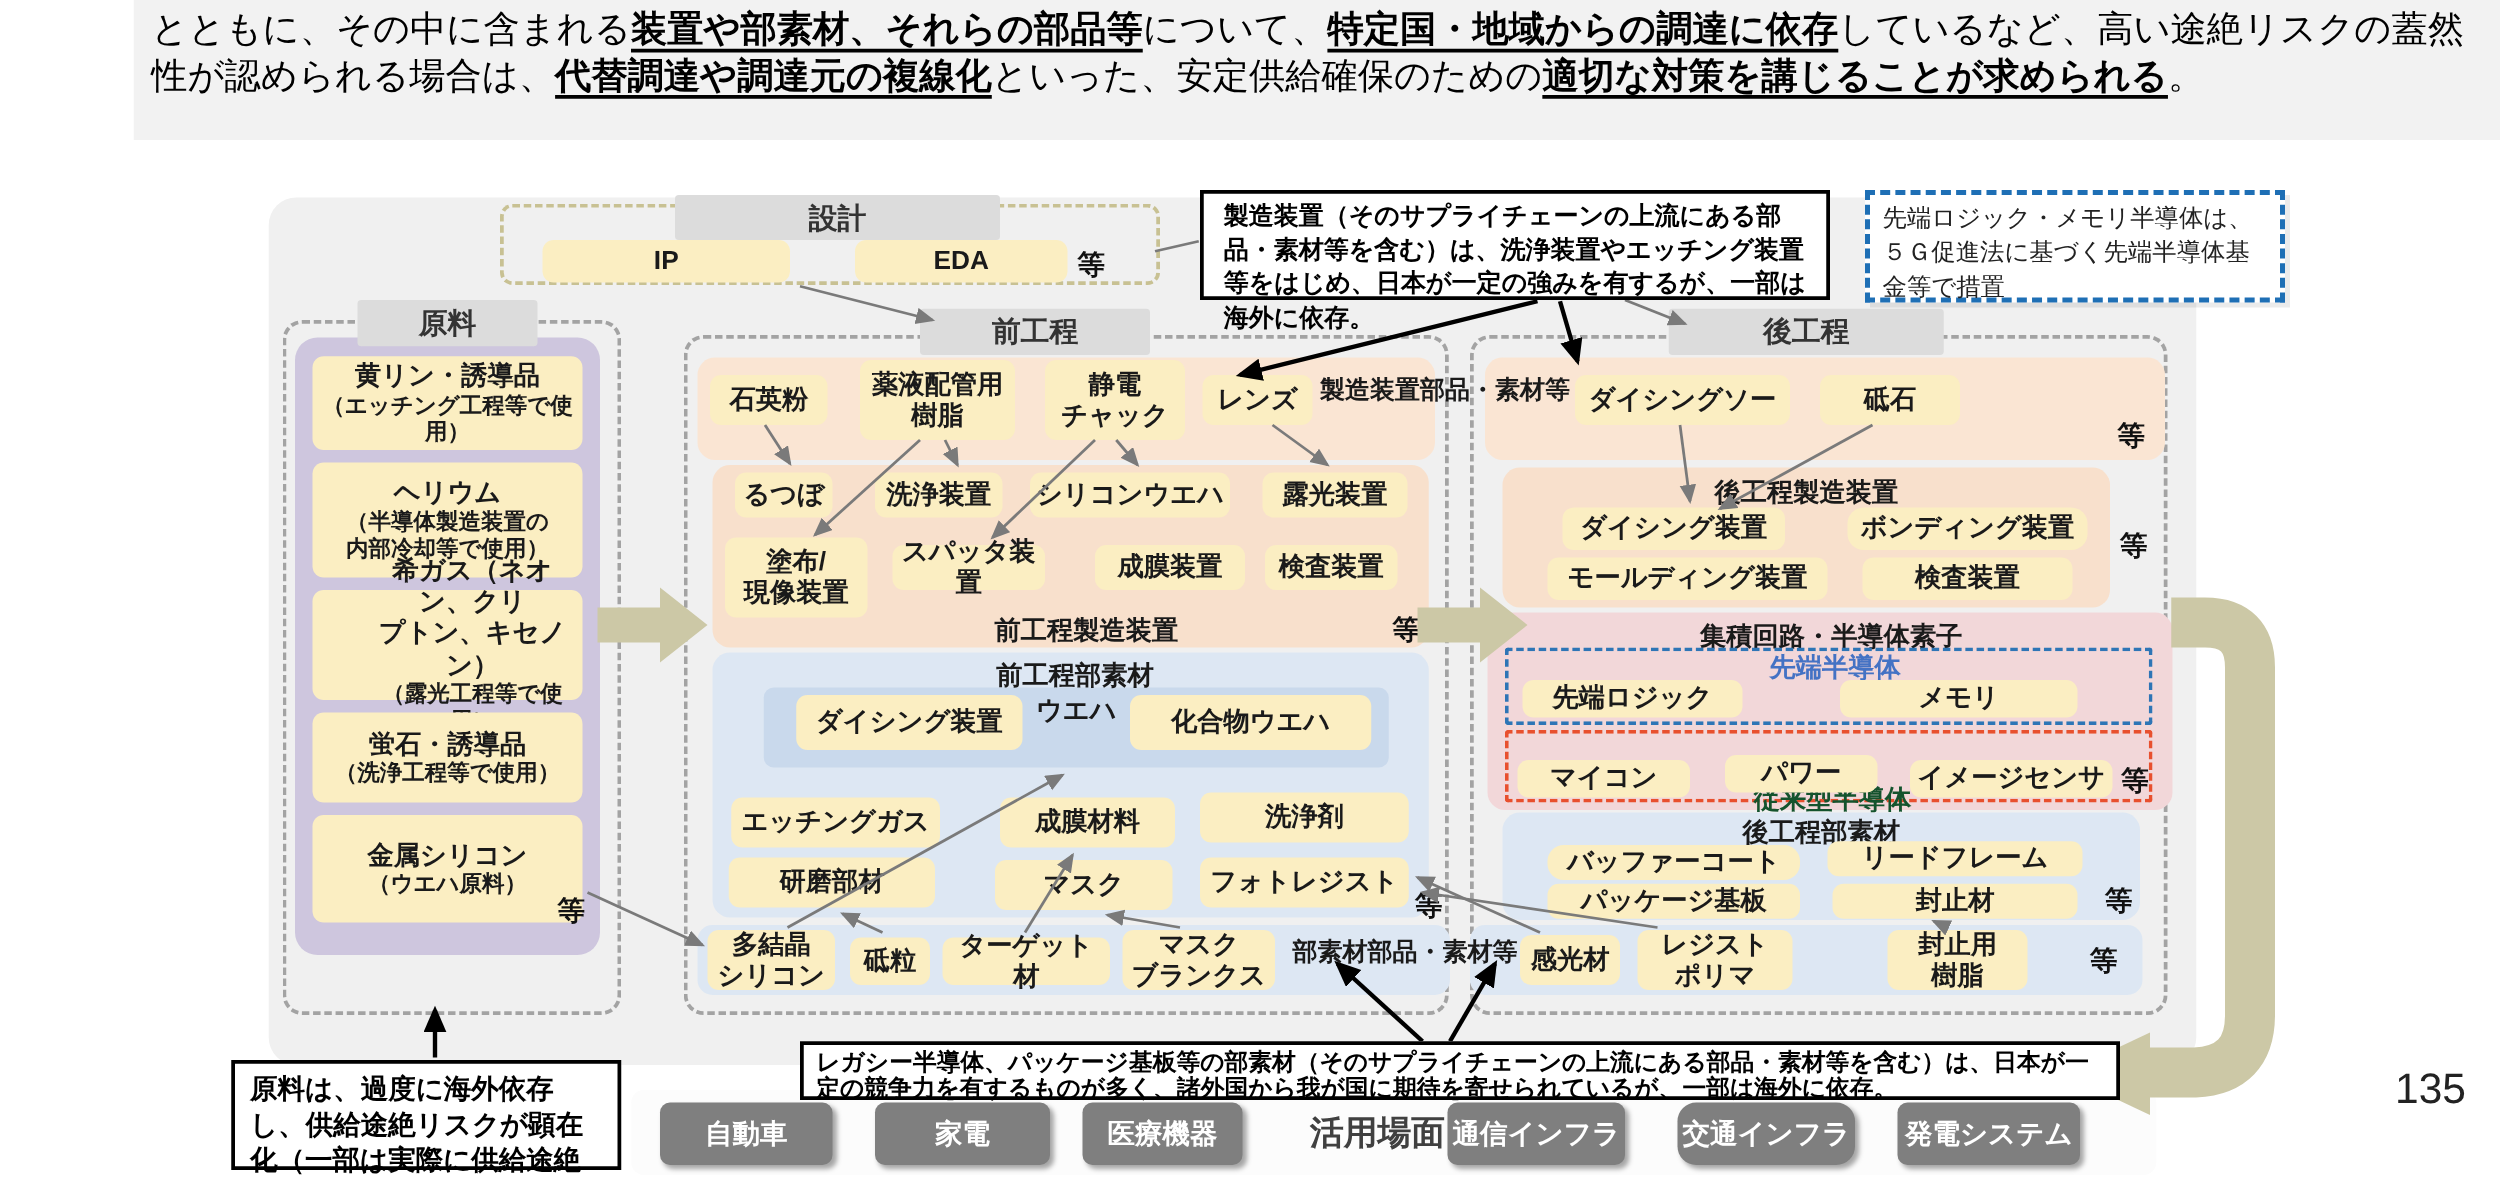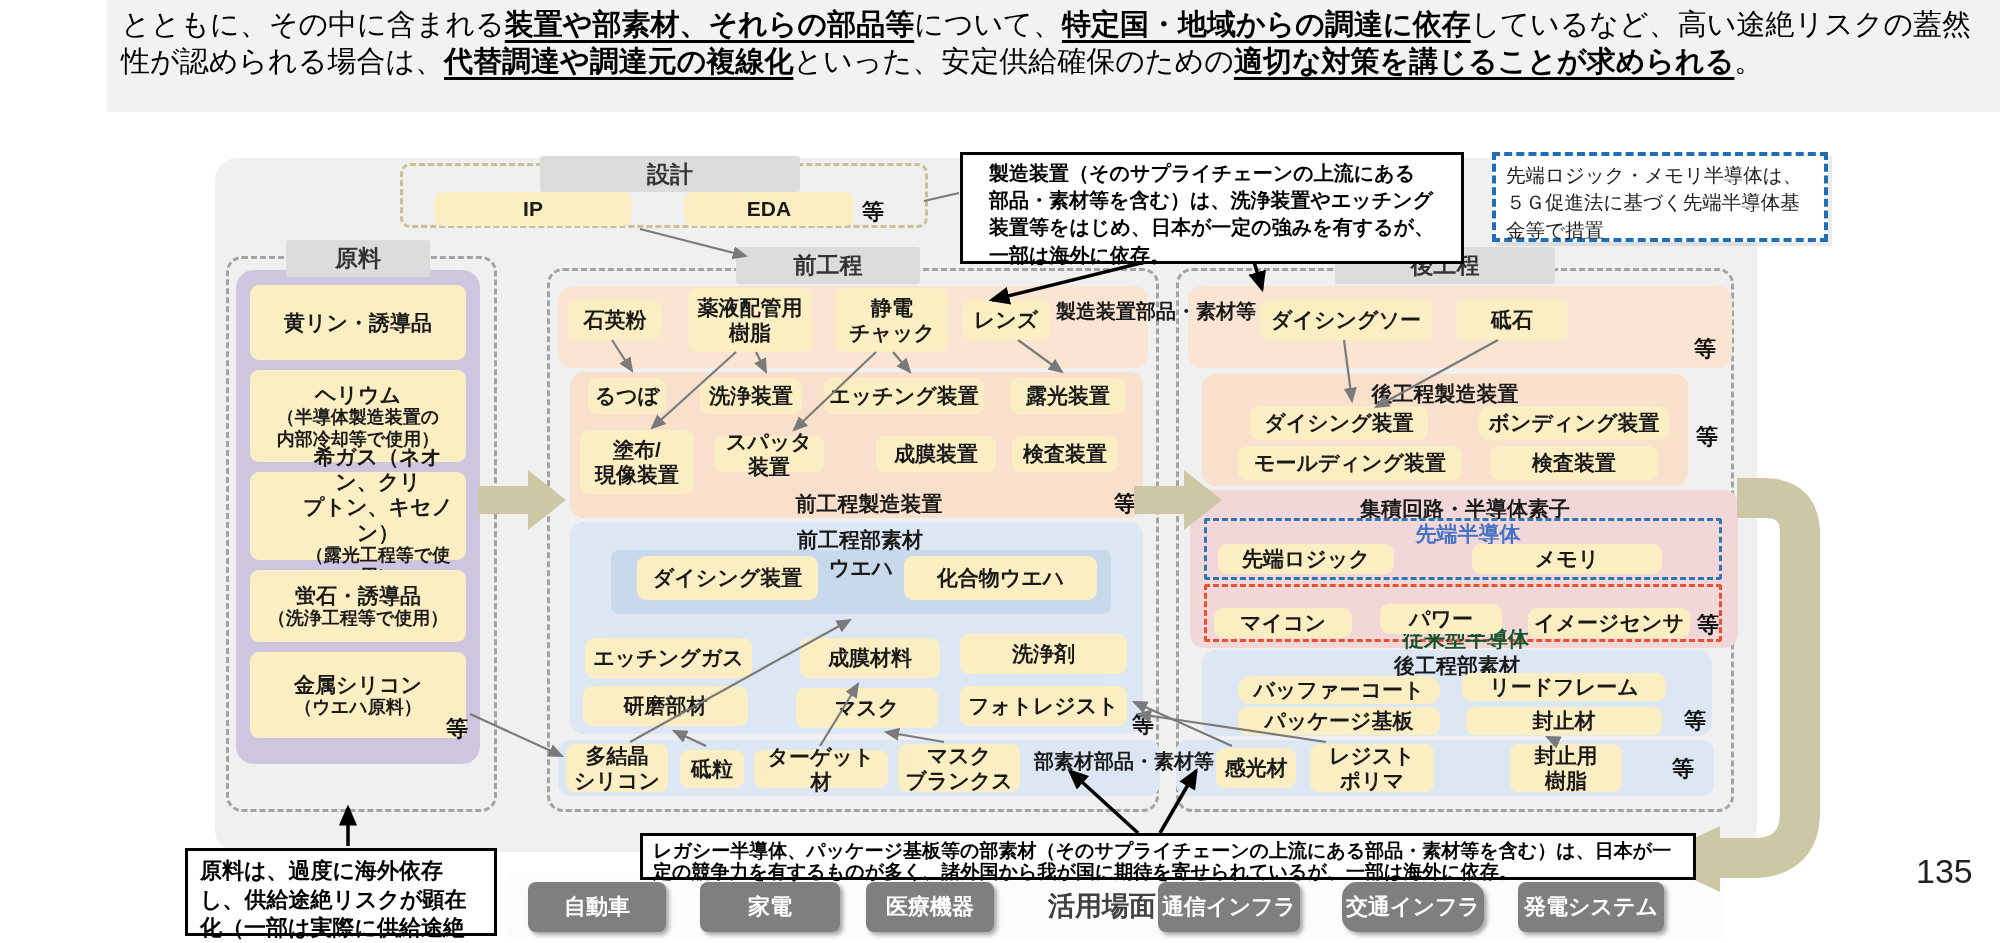--- a/index.html
+++ b/index.html
@@ -50,20 +50,21 @@
   <div class="box" style="left:684px;top:192px;width:170px;height:34px;"><span>EDA</span></div>
   <div class="etc" style="left:862px;top:197px;">等</div>
 
   <div class="dashedc" style="left:226px;top:256px;width:271px;height:556px;"></div>
   <div class="hdr" style="left:286px;top:240px;width:144px;height:37px;">
       <span>原料</span>
     </div>
   <div class="panel" style="left:236px;top:270px;width:244px;height:494px;background:#CEC6DE;border-radius:18px;"></div>
   <div class="box" style="left:250px;top:285px;width:216px;height:75px;flex-direction:column;">
     <div>黄リン・誘導品</div>
+    <div style="font-size:18px;">（エッチング工程等で使用）</div>
   </div>
   <div class="box" style="left:250px;top:370px;width:216px;height:92px;flex-direction:column;">
     <div>ヘリウム</div>
     <div style="font-size:18px;">（半導体製造装置の
 内部冷却等で使用）</div>
   </div>
   <div class="box" style="left:250px;top:472px;width:216px;height:88px;flex-direction:column;padding-left:44px;">
     <div>希ガス（ネオン、クリ
 プトン、キセノン）</div>
     <div style="font-size:18px;">（露光工程等で使用）</div>
@@ -87,25 +88,25 @@
   <div class="box" style="left:568px;top:300px;width:94px;height:40px;"><span>石英粉</span></div>
   <div class="box" style="left:688px;top:288px;width:124px;height:64px;"><span>薬液配管用
 樹脂</span></div>
   <div class="box" style="left:836px;top:288px;width:112px;height:64px;"><span>静電
 チャック</span></div>
   <div class="box" style="left:962px;top:300px;width:88px;height:40px;"><span>レンズ</span></div>
 
   <div class="panel" style="left:570px;top:372px;width:573px;height:146px;background:#F8E0CC;"></div>
   <div class="box" style="left:588px;top:378px;width:78px;height:36px;"><span>るつぼ</span></div>
   <div class="box" style="left:700px;top:378px;width:102px;height:36px;"><span>洗浄装置</span></div>
-  <div class="box" style="left:824px;top:378px;width:160px;height:36px;"><span>エッチング装置</span></div>
+  <div class="box" style="left:824px;top:378px;width:160px;height:36px;"><span>シリコンウエハ</span></div>
   <div class="box" style="left:1010px;top:378px;width:116px;height:36px;"><span>露光装置</span></div>
   <div class="box" style="left:580px;top:430px;width:114px;height:64px;"><span>塗布/
 現像装置</span></div>
-  <div class="box" style="left:714px;top:436px;width:110px;height:36px;"><span>スパッタ装置</span></div>
+  <div class="box" style="left:714px;top:436px;width:122px;height:36px;"><span>スパッタ装置</span></div>
   <div class="box" style="left:876px;top:436px;width:120px;height:36px;"><span>成膜装置</span></div>
   <div class="box" style="left:1012px;top:436px;width:106px;height:36px;"><span>検査装置</span></div>
   <div class="atitle" style="left:794px;top:490px;width:150px;">前工程製造装置</div>
   <div class="etc" style="left:1114px;top:489px;">等</div>
 
   <div class="panel" style="left:570px;top:522px;width:573px;height:212px;background:#DDE7F3;"></div>
   <div class="atitle" style="left:790px;top:526px;width:140px;">前工程部素材</div>
   <div class="panel" style="left:611px;top:550px;width:500px;height:64px;background:#C9D9EC;border-radius:8px;"></div>
   <div class="box" style="left:637px;top:556px;width:181px;height:44px;"><span>ダイシング装置</span></div>
   <div class="atitle" style="left:826px;top:554px;width:70px;">ウエハ</div>
@@ -169,21 +170,21 @@
   <div class="box" style="left:1216px;top:748px;width:80px;height:40px;"><span>感光材</span></div>
   <div class="box" style="left:1310px;top:744px;width:124px;height:48px;"><span>レジスト
 ポリマ</span></div>
   <div class="box" style="left:1510px;top:744px;width:112px;height:48px;"><span>封止用
 樹脂</span></div>
   <div class="etc" style="left:1672px;top:754px;">等</div>
 
   <div class="straddle" style="left:1050px;top:298px;width:212px;">製造装置部品・素材等</div>
   <div class="straddle" style="left:1032px;top:748px;width:184px;">部素材部品・素材等</div>
 
-  <div class="callout" style="left:960px;top:152px;width:504px;height:112px;font-size:20px;line-height:1.36;padding:5px 26px;"><span>製造装置（そのサプライチェーンの上流にある部品・素材等を含む）は、洗浄装置やエッチング装置等をはじめ、日本が一定の強みを有するが、一部は海外に依存。</span></div>
+  <div class="callout" style="left:960px;top:152px;width:504px;height:88px;font-size:20px;line-height:1.36;padding:5px 16px;"><span>製造装置（そのサプライチェーンの上流にある部品・素材等を含む）は、洗浄装置やエッチング装置等をはじめ、日本が一定の強みを有するが、一部は海外に依存。</span></div>
   <div class="callout-blue" style="left:1492px;top:152px;width:336px;height:90px;font-size:19.5px;line-height:1.4;padding:6px 10px;"><span>先端ロジック・メモリ半導体は、５Ｇ促進法に基づく先端半導体基金等で措置</span></div>
   <div class="callout" style="left:185px;top:848px;width:312px;height:88px;font-size:22px;line-height:1.3;padding:6px 12px;"><span>原料は、過度に海外依存し、供給途絶リスクが顕在化（一部は実際に供給途絶が発生）</span></div>
   <div class="callout" style="left:640px;top:833px;width:1056px;height:47px;font-size:19px;line-height:1.12;padding:4px 10px;"><span>レガシー半導体、パッケージ基板等の部素材（そのサプライチェーンの上流にある部品・素材等を含む）は、日本が一定の競争力を有するものが多く、諸外国から我が国に期待を寄せられているが、一部は海外に依存。</span></div>
 
   <div class="panel" style="left:505px;top:872px;width:1220px;height:68px;background:#fcfcfc;border-radius:10px;z-index:1;"></div>
   <div class="appbox" style="left:528px;top:882px;width:138px;height:50px;">
       <span>自動車</span>
     </div>
   <div class="appbox" style="left:700px;top:882px;width:140px;height:50px;">
       <span>家電</span>

